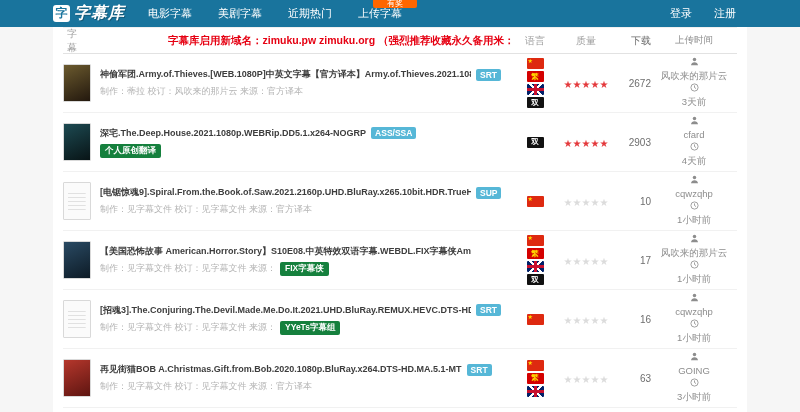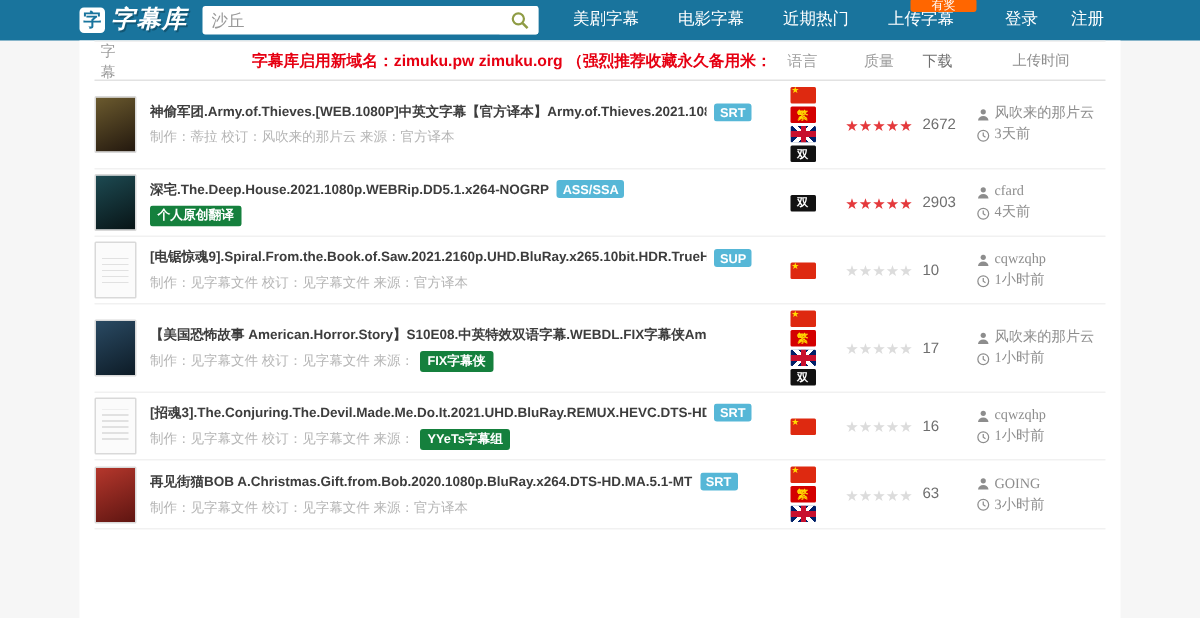--- a/index.html
+++ b/index.html
@@ -32,22 +32,22 @@
   
   .container { width:694px; margin:0 auto; background:#fff; min-height:385px; padding:0 10px 14px; }
   h1 { font-size:19px; color:#3f3f3f; font-weight:bold; padding:25px 2px 15px; }
 
   
   .thead { display:flex; align-items:center; height:27px; border-top:1px solid #f0f0f0;
     border-bottom:1px solid #e2e2e2; color:#9d9d9d; font-size:10px; }
   .c-main { flex:1; min-width:0; display:flex; align-items:center; }
   .c-lang { width:44px; flex:none; display:flex; flex-direction:column; align-items:center; justify-content:center; }
   .c-stars { width:58px; flex:none; text-align:center; white-space:nowrap; }
-  .c-dl { width:36px; flex:none; text-align:left; }
-  .c-up { width:86px; flex:none;font-family:Liberation Serif, serif; }
+  .c-dl { width:36px; flex:none; text-align:right; }
+  .c-up { width:86px; flex:none; }
   .thead .c-lang, .thead .c-up { display:block; text-align:center; }
   .th-sub { margin-left:4px; }
   .announce { margin-left:80px; display:flex; align-items:center; gap:4px; color:#e60012;
     font-size:10.5px; font-weight:bold; white-space:nowrap; overflow:hidden; }
 
   .row { display:flex; align-items:center; min-height:41px; padding:3px 0;
     border-bottom:1px solid #f1f1f1; }
   .row .c-main { gap:9px; }
   .thumb { width:28px; height:38px; flex:none; border:1px solid #d9d9d9; border-radius:1px;
     background:#333; cursor:pointer; }
@@ -77,44 +77,35 @@
       linear-gradient(45deg, transparent 43%, #fff 43%, #fff 57%, transparent 57%),
       linear-gradient(135deg,transparent 43%, #fff 43%, #fff 57%, transparent 57%),
       #012169; }
   .flag-shuang { background:#111; color:#fff; }
 
   .star { font-size:10px; color:#dcdcdc; }
   .star.on { color:#e4393c; }
   .c-dl { font-size:10px; color:#6e6e6e; }
   .c-up { font-size:9.5px; color:#8d8d8d; }
   .up-line { display:flex; align-items:center; gap:3px; line-height:14px; white-space:nowrap;
-    overflow:hidden; }
+    overflow:hidden;flex-direction:column; }
   .up-name { cursor:pointer; }
 </style>
 </head>
 <body>
 
 <header class="topbar">
   <div class="hwrap">
     <a class="logo">
       <span class="logo-icon">字</span>
       <span class="logo-text">字幕库</span>
     </a>
-    <div class="search">
-      <input value="沙丘" style="">
-      <button>
-        <svg width="13" height="13" viewBox="0 0 14 14">
-          <circle cx="6" cy="6" r="4" fill="none" stroke="#8f9c45" stroke-width="1.6"></circle>
-          <line x1="9" y1="9" x2="12.6" y2="12.6" stroke="#8f9c45" stroke-width="1.8"></line>
-        </svg>
-      </button>
-    </div>
     <nav>
+      <a>电影字幕</a>
       <a>美剧字幕</a>
-      <a>电影字幕</a>
       <a>近期热门</a>
       <a>
         <span>上传字幕</span>
         <span class="nav-badge">有奖</span>
       </a>
     </nav>
     <div class="auth">
       <a>登录</a>
       <a>注册</a>
     </div>

